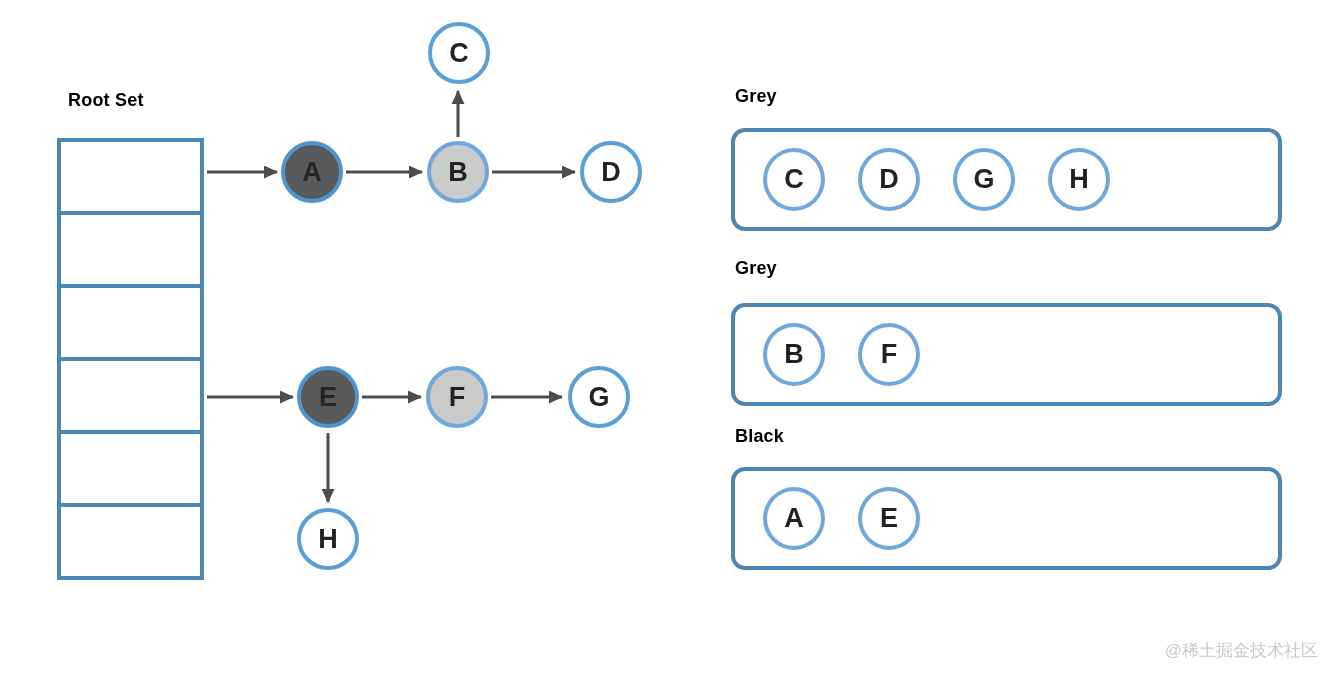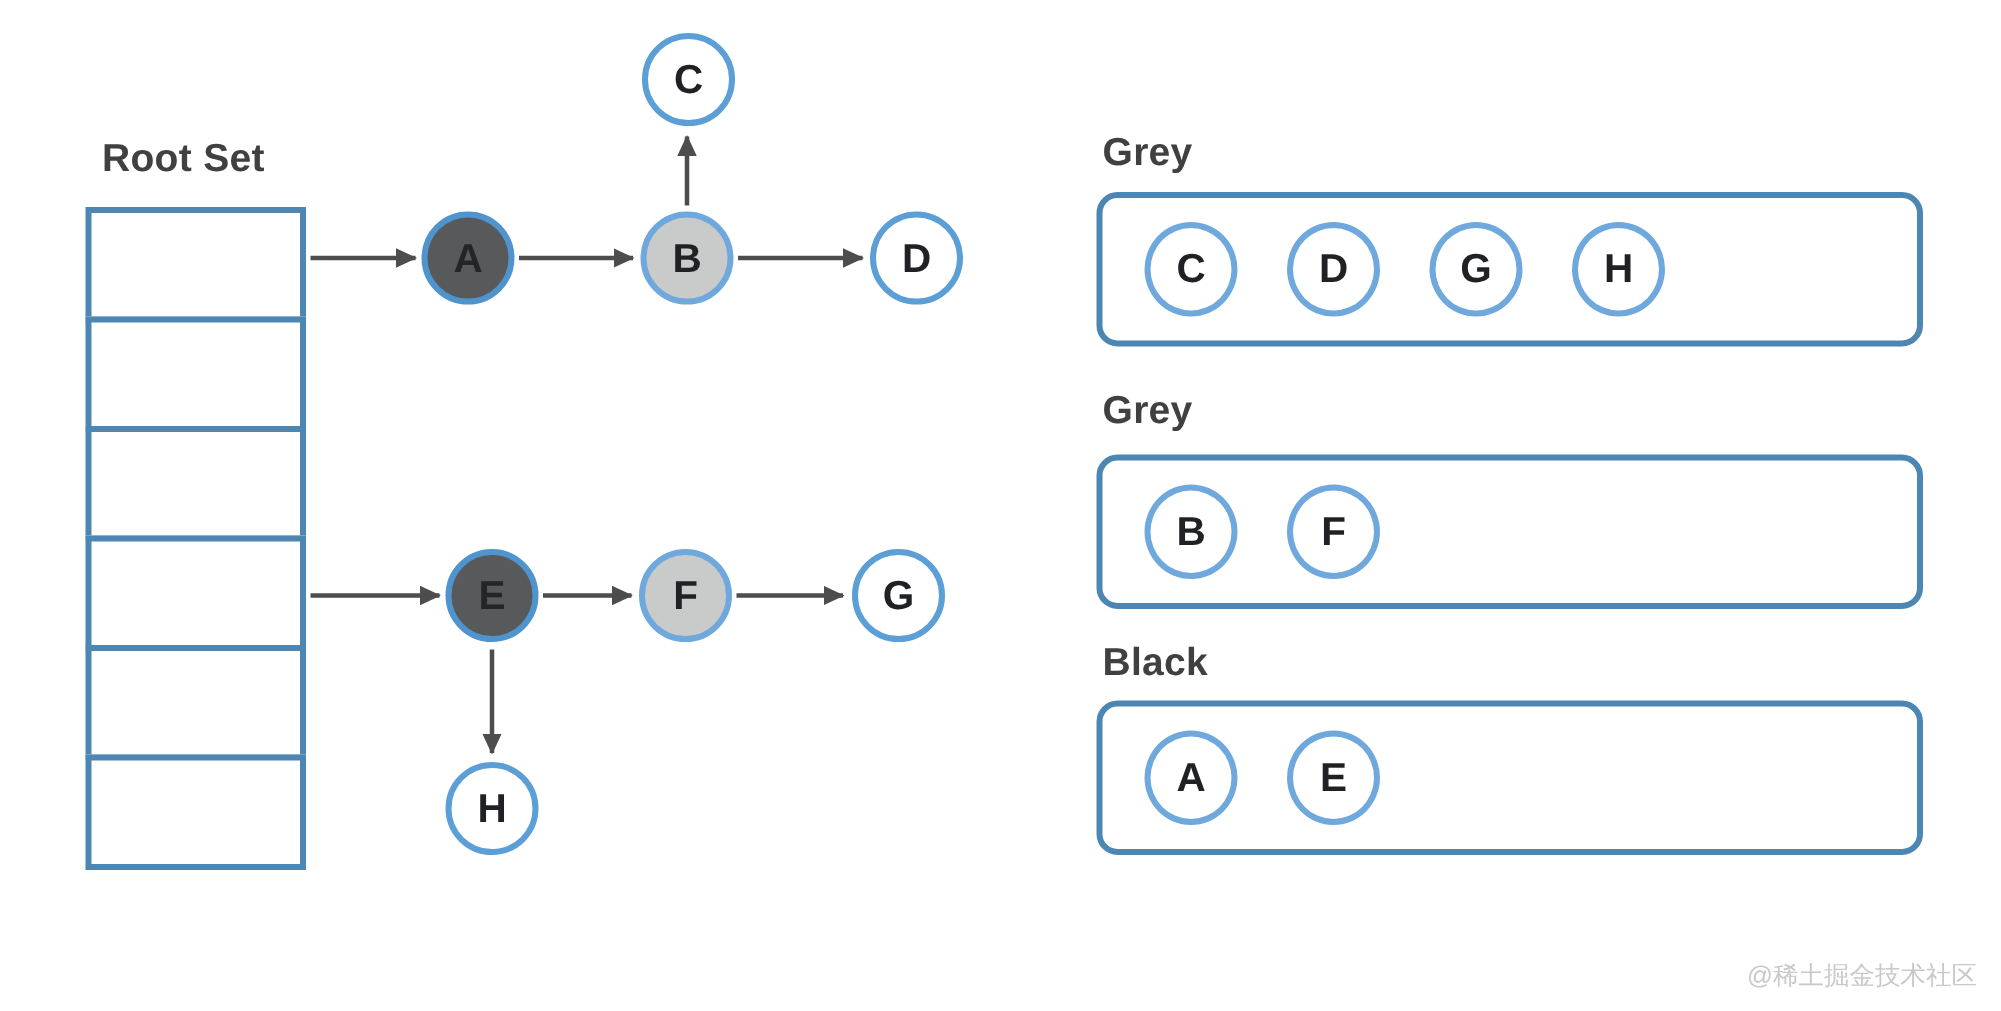--- a/index.html
+++ b/index.html
@@ -6,21 +6,21 @@
   body{
     width:1334px;height:674px;position:relative;background:#ffffff;
     font-family:"Liberation Sans","DejaVu Sans",sans-serif;
     overflow:hidden;
   }
   .canvas{position:absolute;inset:0;}
 
   
   .heading{
     position:absolute;
-    font-size:26px;font-weight:700;color:#404040;letter-spacing:0.2px;
+    font-size:18px;font-weight:700;color:#000000;letter-spacing:0.2px;
   }
 
   
   .rootset-col{position:absolute;left:57px;top:138px;width:147px;}
   .rootset-cell{
     box-sizing:border-box;width:147px;height:77px;
     border:4px solid #4d86b2;background:#ffffff;
   }
   .rootset-cell + .rootset-cell{margin-top:-4px;}
 

